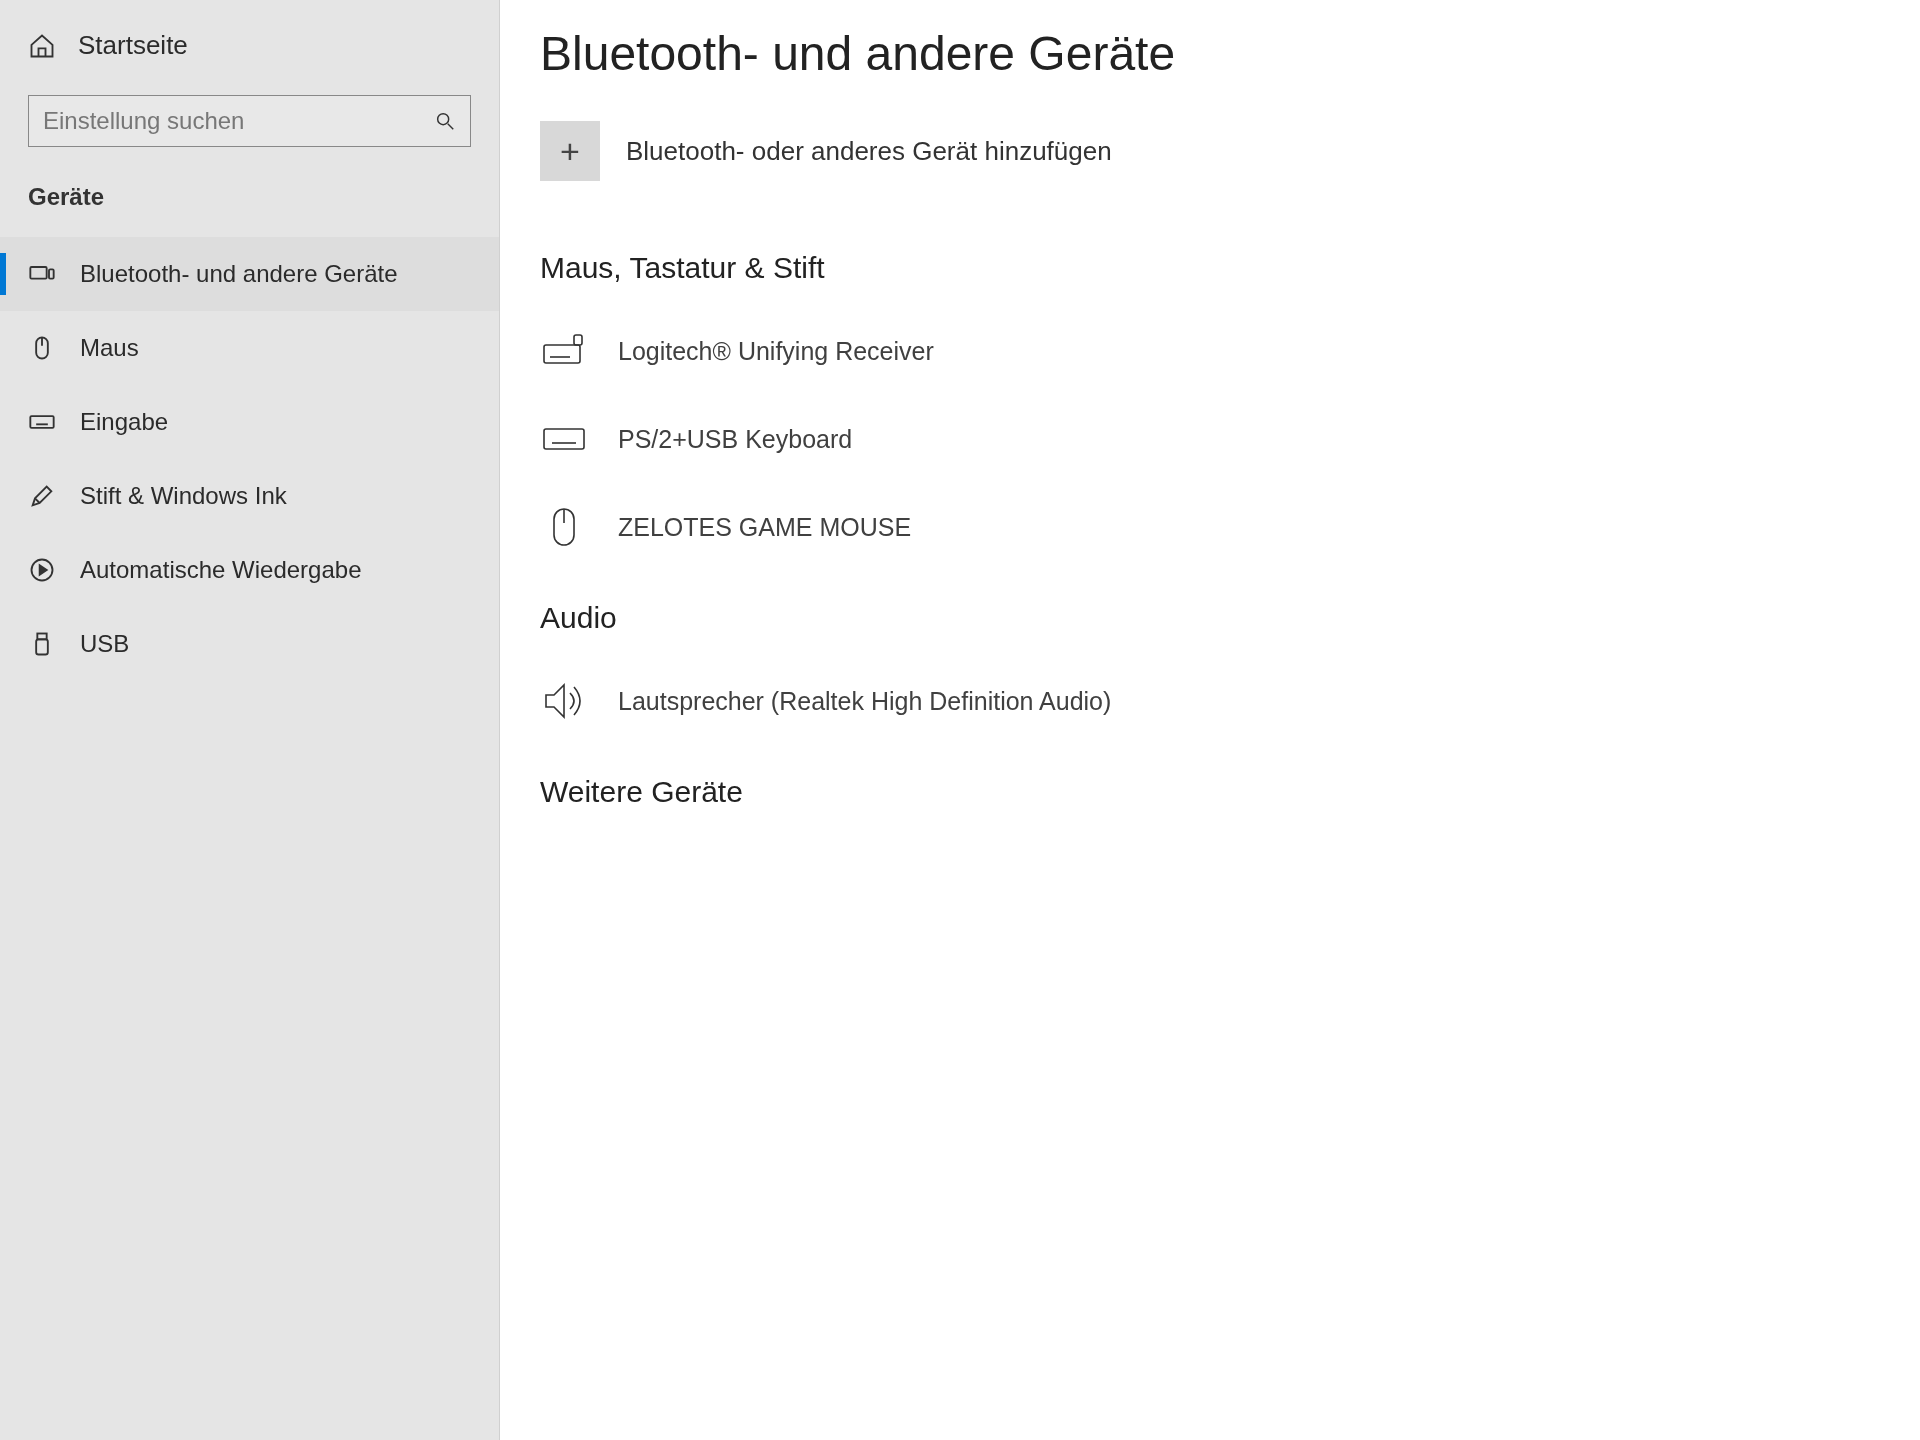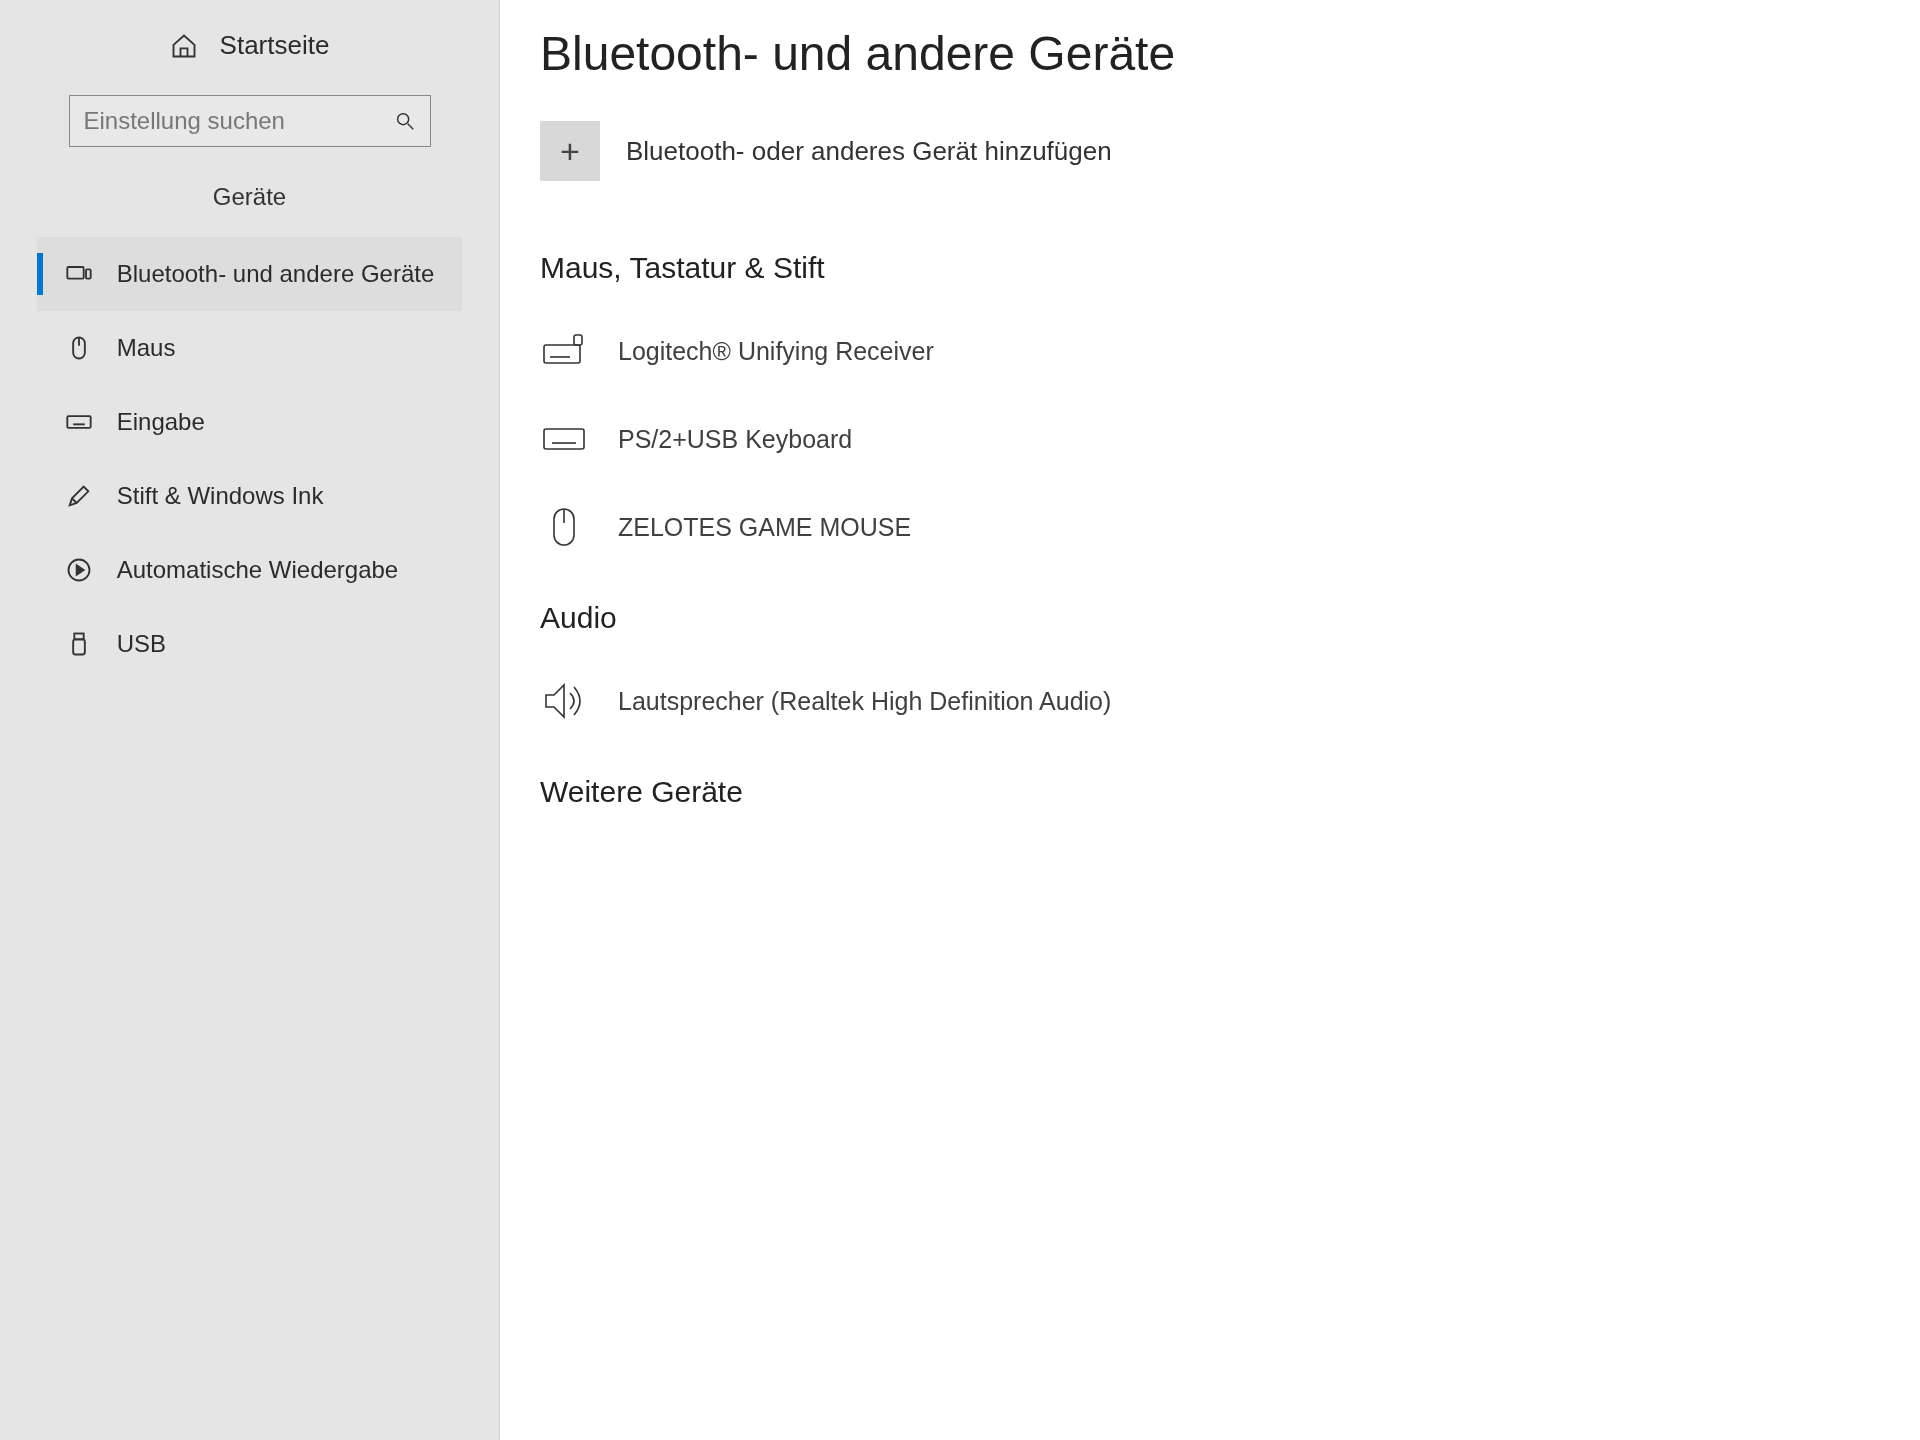--- a/index.html
+++ b/index.html
@@ -11,21 +11,20 @@
   height: 1440px;
   overflow: hidden;
 }
 .sidebar {
   width: 500px;
   background: #e5e5e5;
   display: flex;
   flex-direction: column;
   padding-top: 12px;
   border-right: 1px solid #d0d0d0;
-  align-items: center;
 }
 .home-row {
   display: flex;
   align-items: center;
   gap: 22px;
   padding: 18px 28px 18px 28px;
   color: #2b2b2b;
   font-size: 26px;
   cursor: pointer;
 }
@@ -48,21 +47,21 @@
   background: transparent;
   font-size: 24px;
   color: #666;
   outline: none;
 }
 .search-input::placeholder { color: #777; }
 .search-ic { width: 22px; height: 22px; flex: 0 0 22px; }
 .section-label {
   font-size: 24px;
   color: #333;
-  font-weight: 400;
+  font-weight: 700;
   padding: 12px 28px 26px 28px;
 }
 .nav {
   display: flex;
   flex-direction: column;
 }
 .nav-item {
   display: flex;
   align-items: center;
   gap: 24px;

